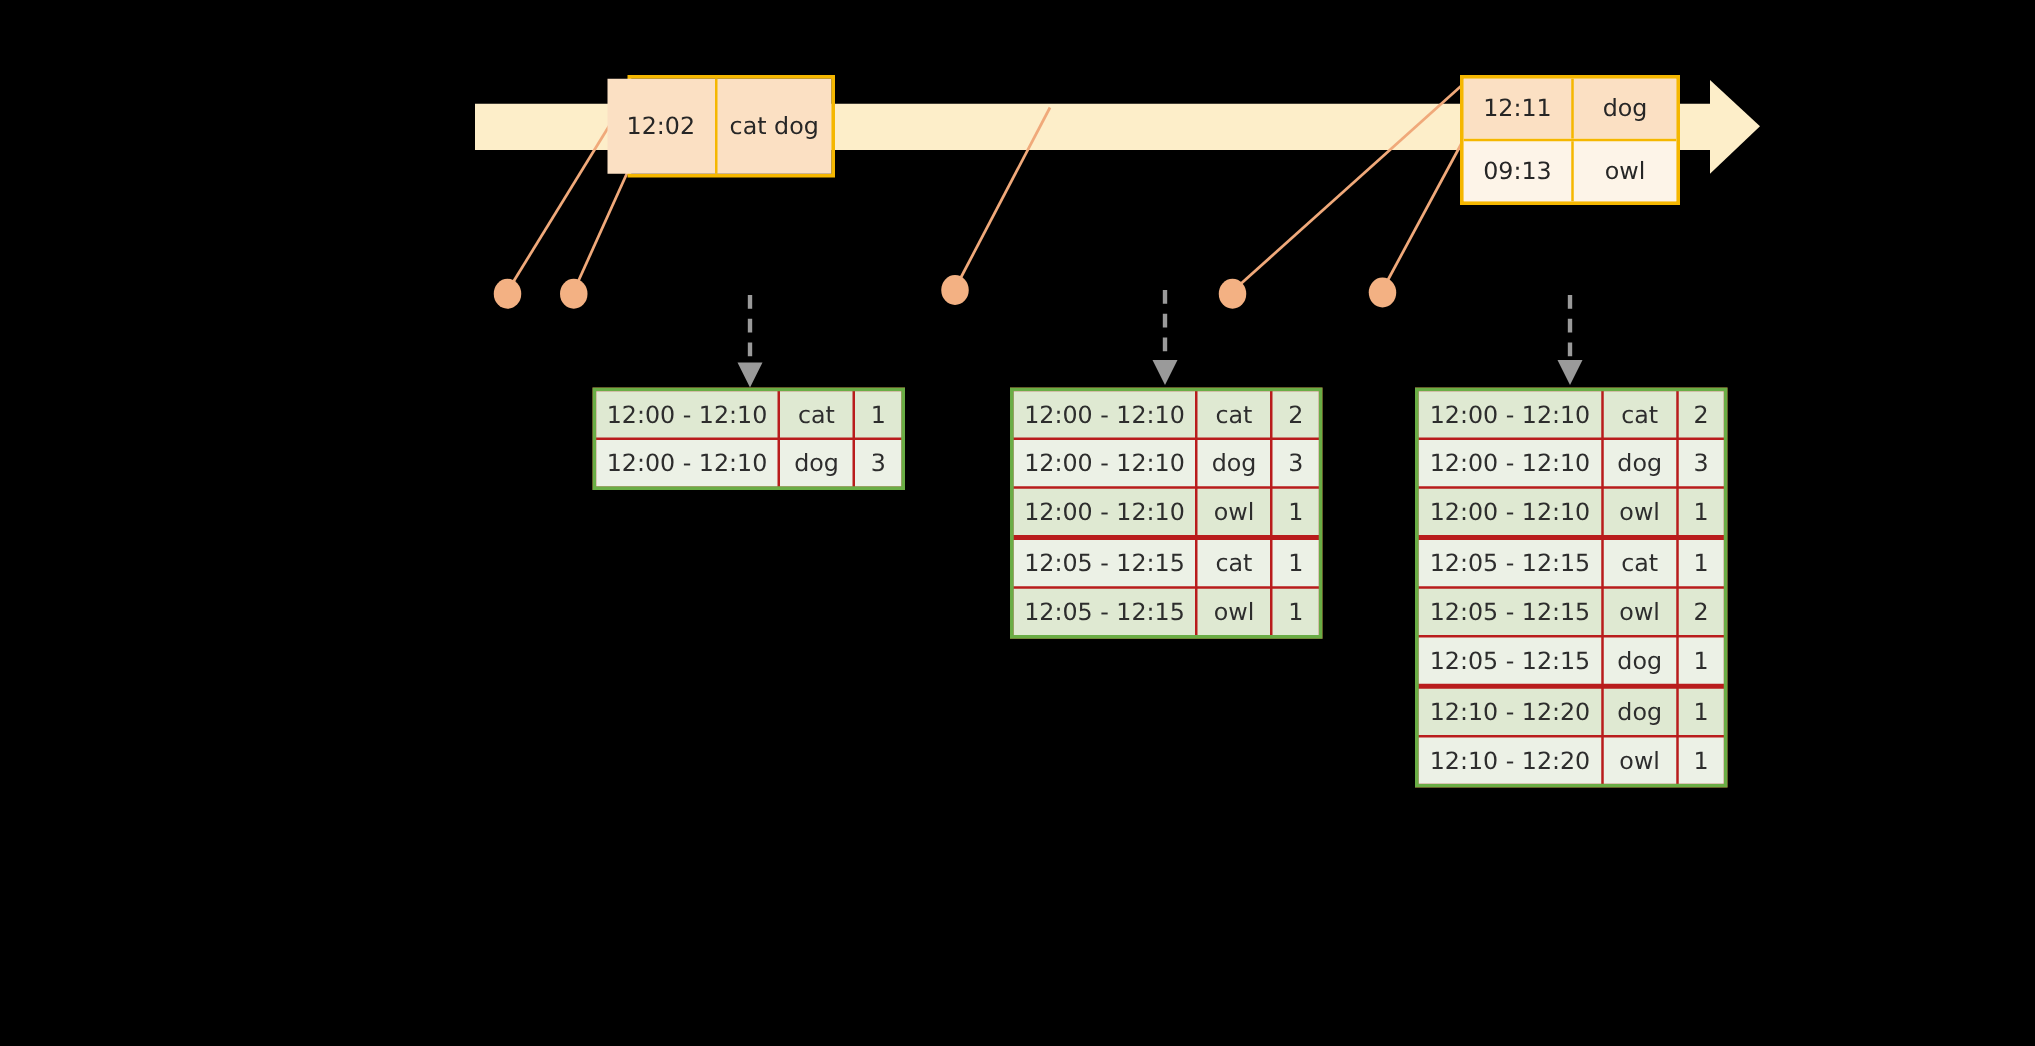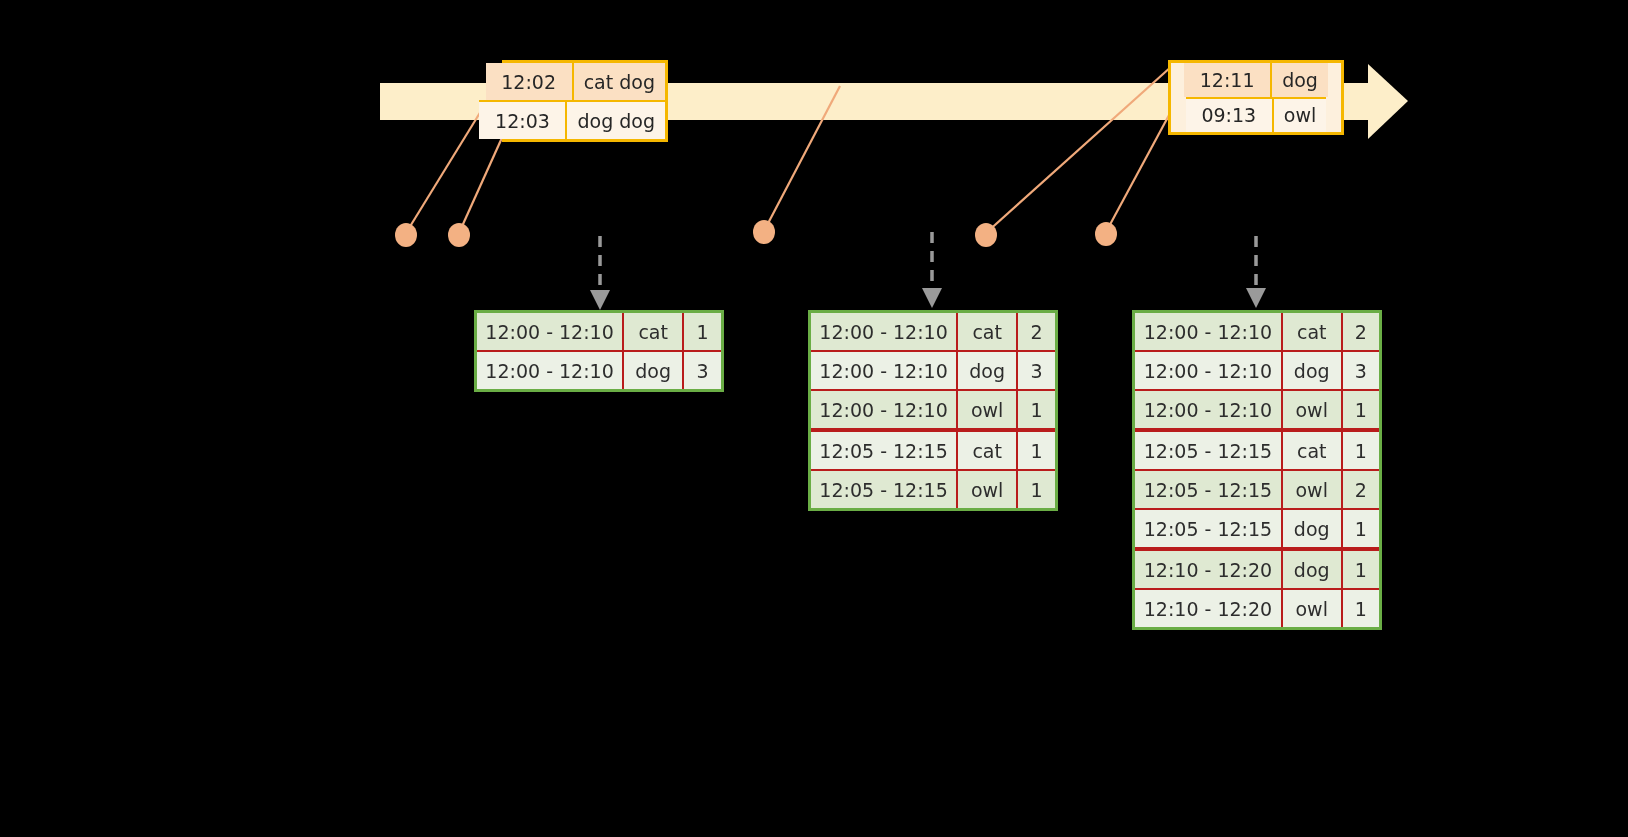--- a/index.html
+++ b/index.html
@@ -116,28 +116,24 @@
       <polygon points="922,288 942,288 932,308"></polygon>
       <polygon points="1246,288 1266,288 1256,308"></polygon>
     </g>
   </svg>
 
   <div class="event-box" style="left:502px;top:60px;width:166px;height:82px;align-items:flex-end;">
     <div class="event-row shade-a">
       <div class="ev-time">12:02</div>
       <div class="ev-words">cat dog</div>
     </div>
-    <div class="event-row shade-b">
-      <div class="ev-time">12:03</div>
-      <div class="ev-words">dog dog</div>
-    </div>
-  </div>
-
-
-  <div class="event-box" style="left:1168px;top:60px;width:176px;height:75px;align-items:center;">
+  </div>
+
+
+  <div class="event-box" style="left:1168px;top:60px;width:176px;height:104px;">
     <div class="event-row shade-a">
       <div class="ev-time">12:11</div>
       <div class="ev-words">dog</div>
     </div>
     <div class="event-row shade-b">
       <div class="ev-time">09:13</div>
       <div class="ev-words">owl</div>
     </div>
   </div>
 

